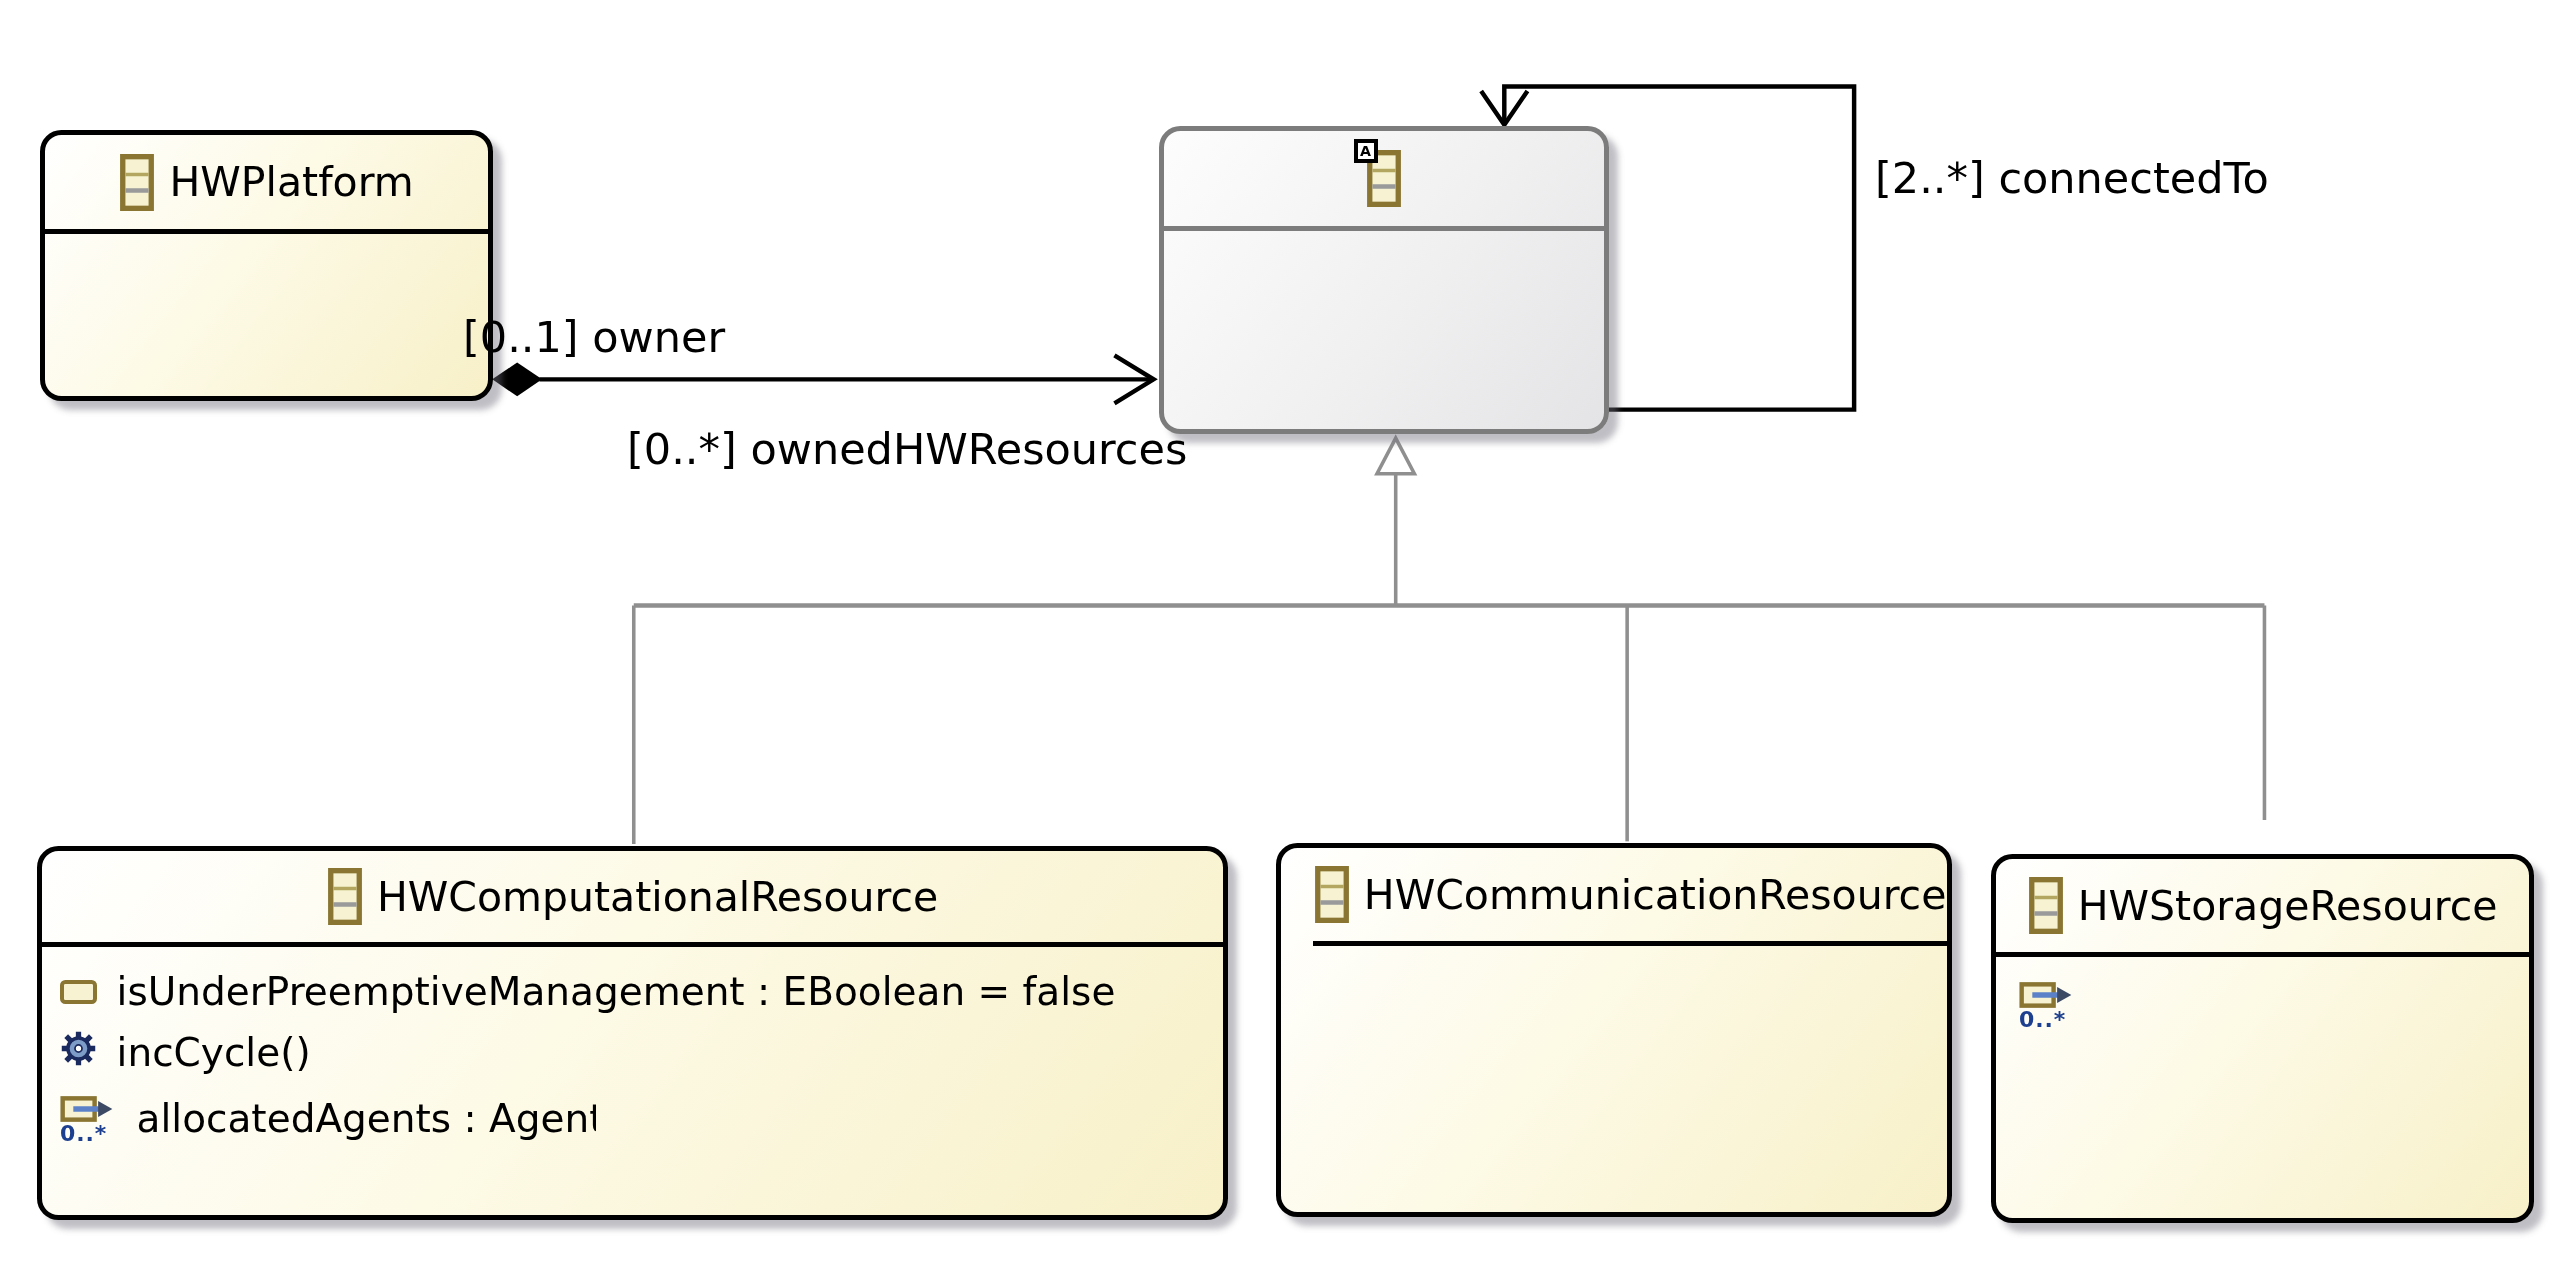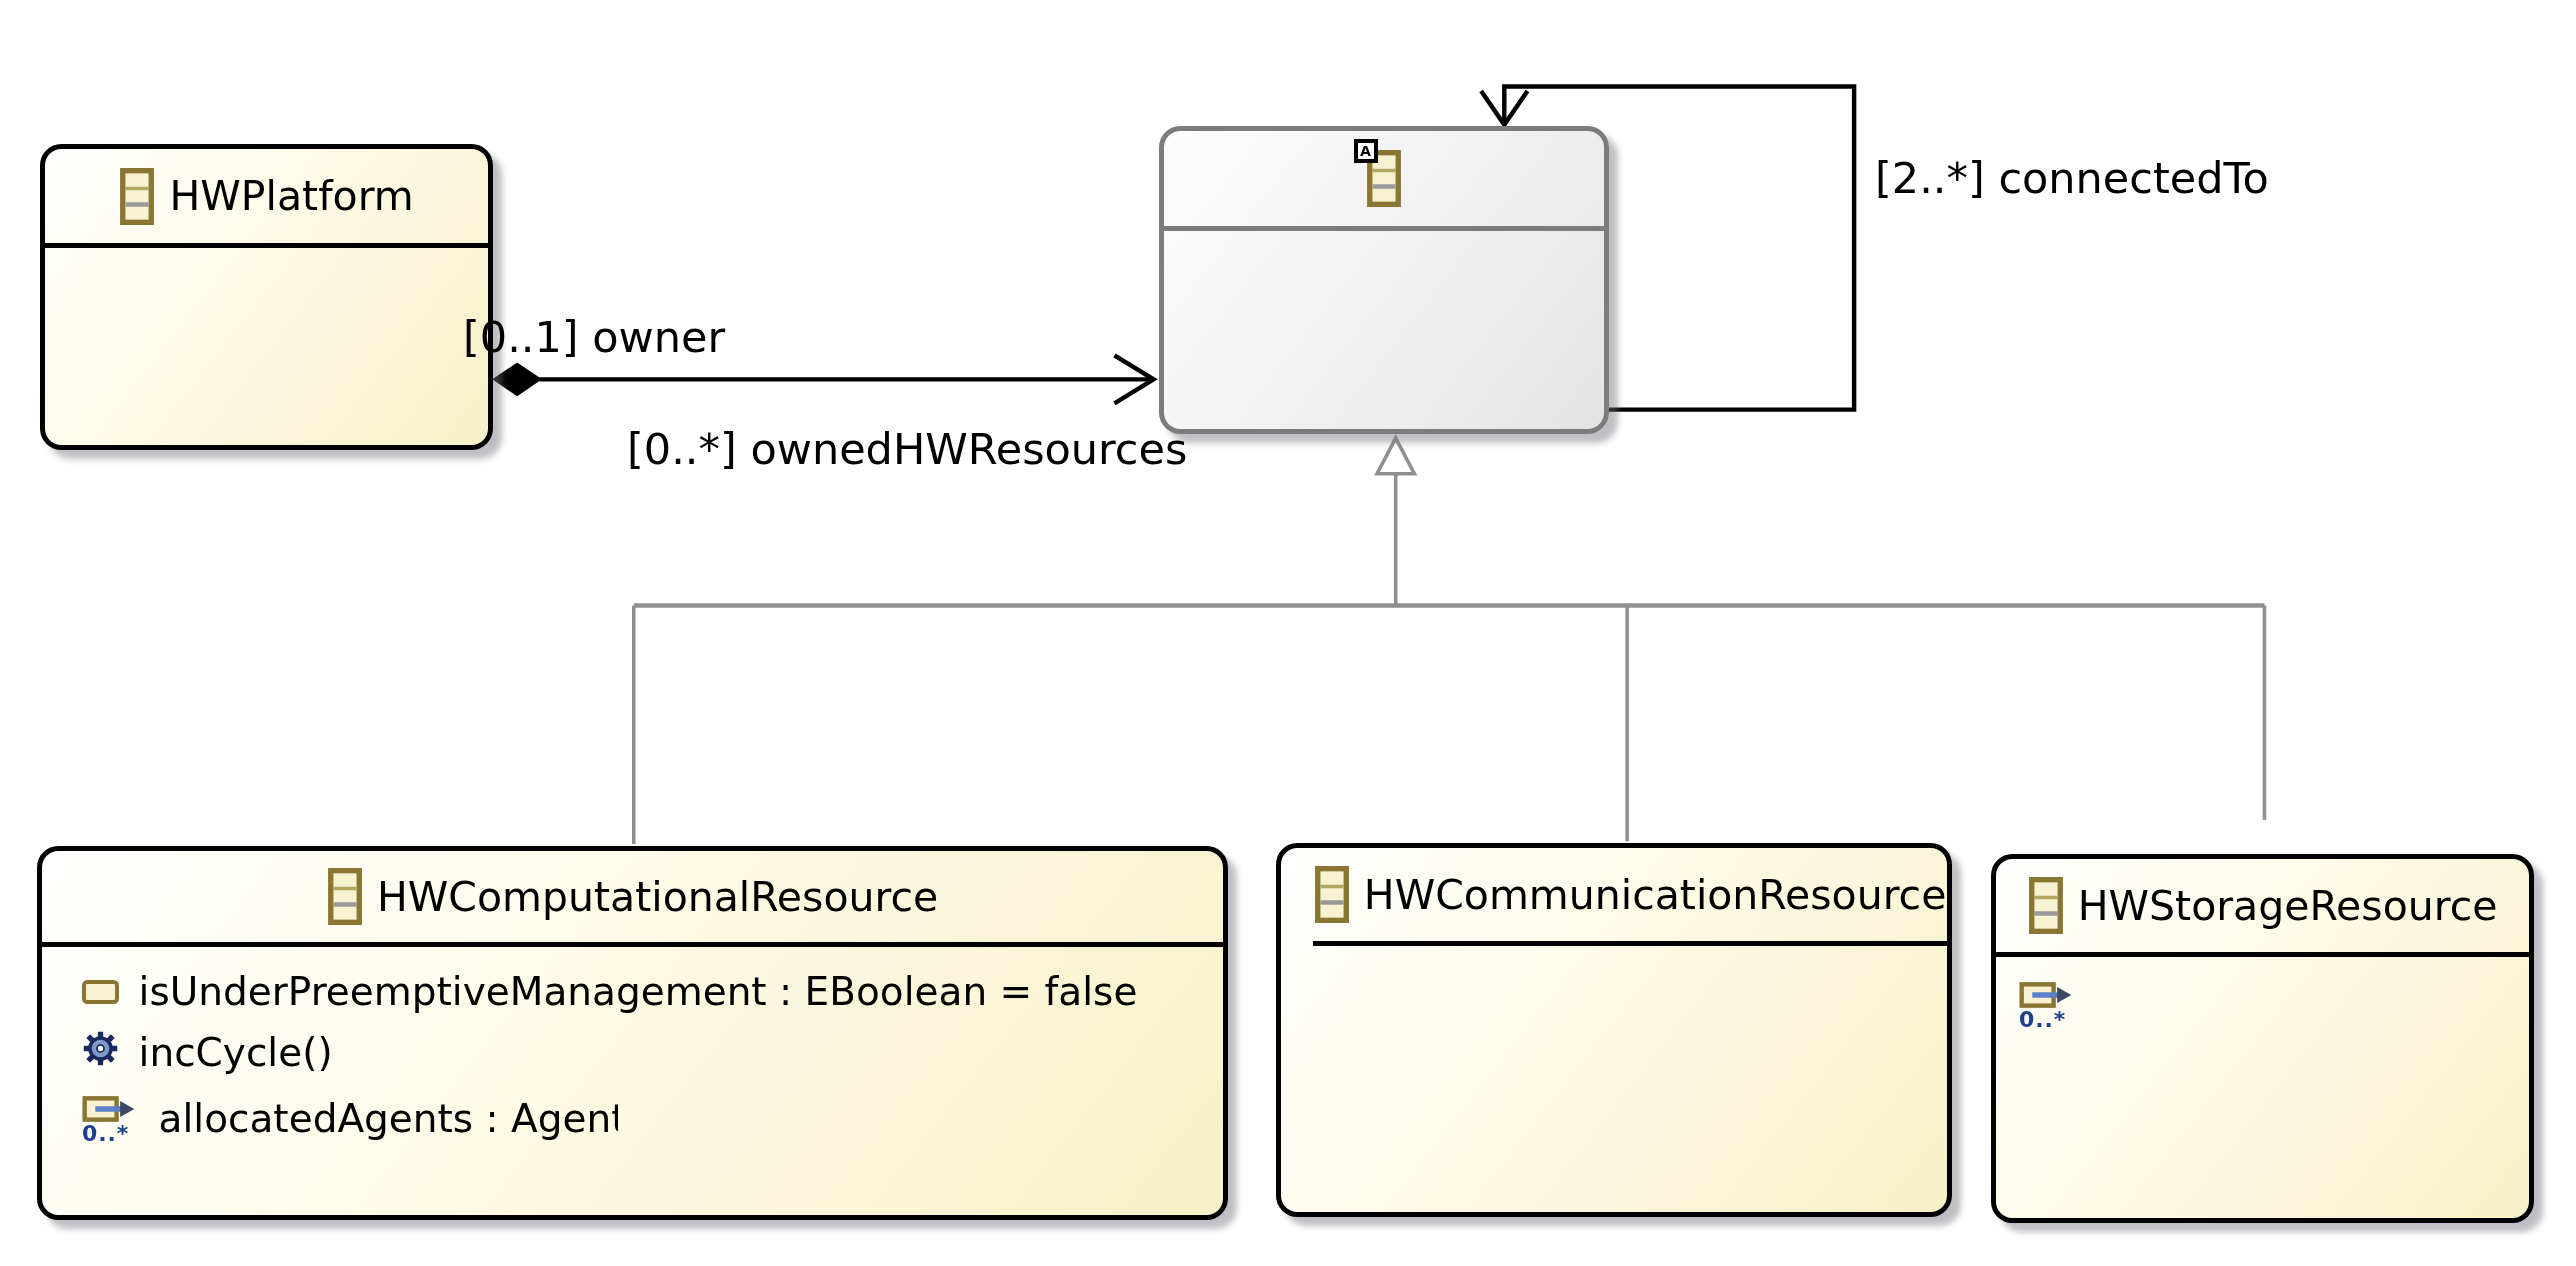--- a/index.html
+++ b/index.html
@@ -48,21 +48,21 @@
     position:absolute; top:-10.7px; left:-12.5px;
     width:16px; height:16px;
     background:#fff; border:4.5px solid #000;
     font-size:14.2px; font-weight:bold; line-height:16px; text-align:center;
     color:#000;
   }
 
   .uml-body { position:relative; }
   .member-row {
     display:flex; align-items:center; gap:19.6px;
-    height:61px; padding-left:40px;
+    height:61px; padding-left:18px;
     font-size:39px; white-space:nowrap;
   }
   .member-row.tall { height:71px; }
   .member-text { white-space:nowrap; }
   .member-text.clipped { max-width:459px; overflow:hidden; }
   .attr-icon {
     box-sizing:border-box; flex:0 0 auto;
     width:37px; height:24px;
     border:4.5px solid #8a7632; border-radius:5.3px;
     background:#f7f3d2;
@@ -102,21 +102,21 @@
   <g stroke="#8f8f8f" fill="none" stroke-width="4">
     <polygon points="1568,492 1547,532 1589,532" fill="#ffffff"></polygon>
     <line x1="1568" y1="532" x2="1568" y2="680"></line>
     <line x1="712" y1="680" x2="2544" y2="680" stroke-width="5"></line>
     <line x1="712" y1="680" x2="712" y2="948"></line>
     <line x1="1828" y1="680" x2="1828" y2="945"></line>
     <line x1="2544" y1="680" x2="2544" y2="921"></line>
   </g>
 </svg>
 
-<div class="uml-box" style="left:40px; top:144px; width:453px; height:306px;">
+<div class="uml-box" style="left:40px; top:130px; width:453px; height:271px;">
   <div class="uml-header" style="height:94px;">
     <span class="class-icon-wrap">
       <svg width="36" height="57" viewBox="0 0 40 64">
         <rect x="4" y="3" width="32" height="58" fill="#f7f3d2" stroke="#8a7632" stroke-width="6"></rect>
         <line x1="7" y1="23" x2="33" y2="23" stroke="#b3a660" stroke-width="4"></line>
         <line x1="7" y1="41" x2="33" y2="41" stroke="#9a9a9a" stroke-width="5"></line>
       </svg>
     </span>
     <span class="uml-title">HWPlatform</span>
   </div>

